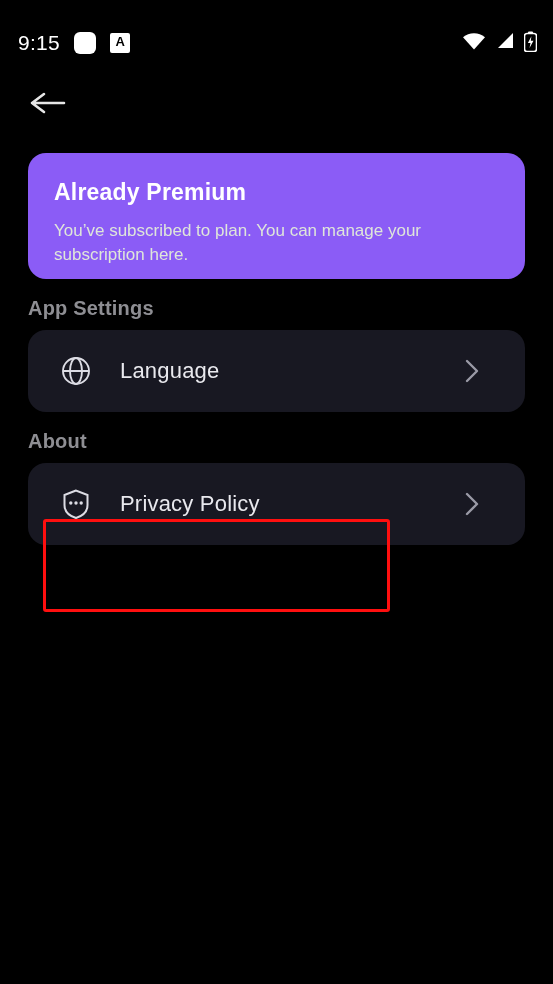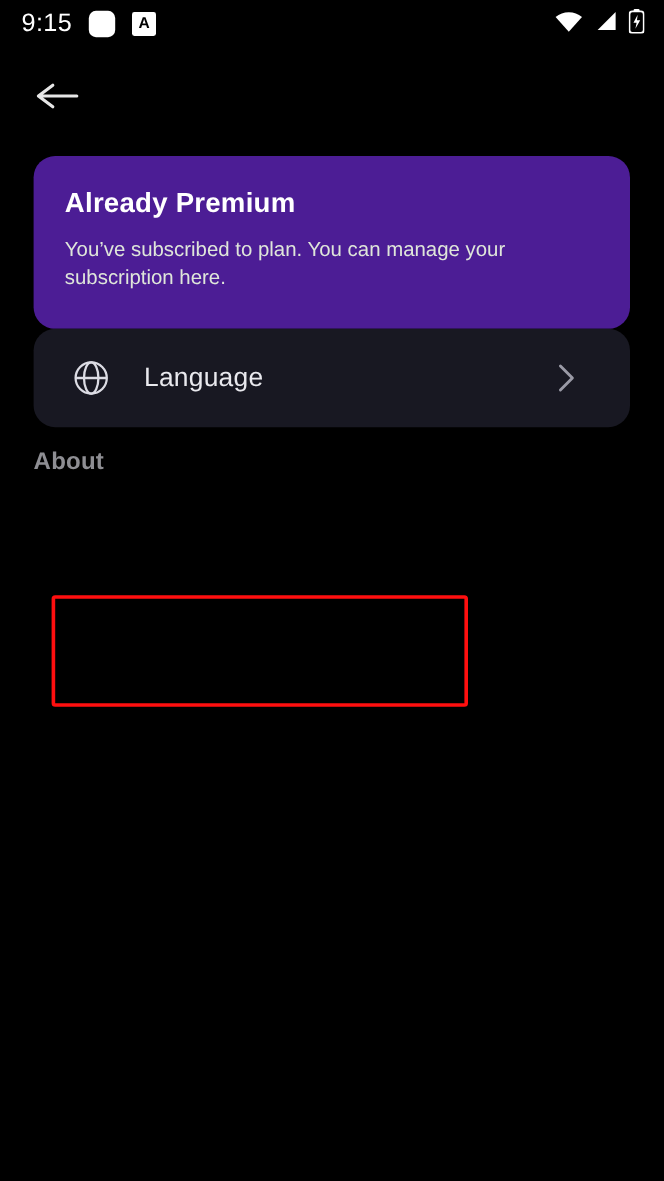--- a/index.html
+++ b/index.html
@@ -4,21 +4,21 @@
 <title>Settings</title>
 <style>
   * { margin:0; padding:0; box-sizing:border-box; }
   html, body {
     width:553px; height:984px;
     background:#000000;
     font-family:"Liberation Sans", sans-serif;
     -webkit-font-smoothing:antialiased;
     overflow:hidden;
   }
-  .screen { position:relative; width:553px; height:703px; background:#000; }
+  .screen { position:relative; width:553px; height:703px; background:#000;margin-top:23px; }
 
   
   .statusbar{
     height:40px; display:flex; align-items:center;
     justify-content:space-between; padding:0 16px 0 18px;
   }
   .sb-left{ display:flex; align-items:center; gap:14px; }
   .sb-time{ color:#fff; font-size:21px; font-weight:400; letter-spacing:.3px; }
   .sb-sq{ width:22px; height:22px; background:#fff; border-radius:6px; }
   .sb-a{
@@ -31,22 +31,22 @@
   
   .backrow{ padding:22px 0 0 28px; }
   .back-btn{ width:46px; height:40px; display:flex; align-items:center; cursor:pointer; }
   .page-title{
     color:#f2f2f2; font-size:30px; font-weight:700;
     padding:26px 0 0 28px; letter-spacing:.2px;
   }
 
   
   .premium{
-    margin:28px 28px 0 28px; background:#4c1d95;
-    border-radius:18px; padding:26px 26px 30px 26px;
+    margin:28px 28px 0 28px; background:#8b5cf6;
+    border-radius:18px; padding:26px 26px 12px 26px;
   }
   .premium-title{ color:#fff; font-size:23px; font-weight:700; letter-spacing:.2px; }
   .premium-desc{
     color:#dfe6da; font-size:17px; line-height:1.42;
     margin-top:13px; max-width:420px;
   }
   .manage-btn{
     display:inline-block; margin-top:20px;
     background:#b6e89a; color:#10140d;
     font-size:18px; font-weight:700;
@@ -129,20 +129,21 @@
         </svg>
       </span>
     </div>
   </div>
 
   <div class="premium">
     <div class="premium-title">Already Premium</div>
     <div class="premium-desc">You’ve subscribed to  plan. You can manage your subscription here.</div>
   </div>
 
+  <div class="section-label">App Settings</div>
   <div class="card">
     <div class="row">
       <span class="row-icon">
         <svg width="34" height="34" viewBox="0 0 34 34">
           <circle cx="17" cy="17" r="13" fill="none" stroke="#dcdce4" stroke-width="1.9"></circle>
           <ellipse cx="17" cy="17" rx="6" ry="13" fill="none" stroke="#dcdce4" stroke-width="1.9"></ellipse>
           <line x1="4" y1="17" x2="30" y2="17" stroke="#dcdce4" stroke-width="1.9"></line>
         </svg>
       </span>
       <span class="row-label">Language</span>
@@ -151,19 +152,35 @@
           <path d="M3 3l10 10L3 23" fill="none" stroke="#9a9aa6" stroke-width="2.4" stroke-linecap="round" stroke-linejoin="round"></path>
         </svg>
       </span>
     </div>
   </div>
 
   <div class="section-label">About</div>
   <div class="card">
 
 
+    <div class="row">
+      <span class="row-icon">
+        <svg width="34" height="34" viewBox="0 0 34 34">
+          <path d="M17 3.5 5.5 8v10c0 6.5 5 11 11.5 13 6.5-2 11.5-6.5 11.5-13V8Z" fill="none" stroke="#dcdce4" stroke-width="2"></path>
+          <circle cx="11.8" cy="16" r="1.7" fill="#dcdce4"></circle>
+          <circle cx="17" cy="16" r="1.7" fill="#dcdce4"></circle>
+          <circle cx="22.2" cy="16" r="1.7" fill="#dcdce4"></circle>
+        </svg>
+      </span>
+      <span class="row-label">Privacy Policy</span>
+      <span class="chev">
+        <svg width="16" height="26" viewBox="0 0 16 26">
+          <path d="M3 3l10 10L3 23" fill="none" stroke="#9a9aa6" stroke-width="2.4" stroke-linecap="round" stroke-linejoin="round"></path>
+        </svg>
+      </span>
+    </div>
 
 
   </div>
 
   <div class="hl-box"></div>
 
 </div>
 
 </body></html>

